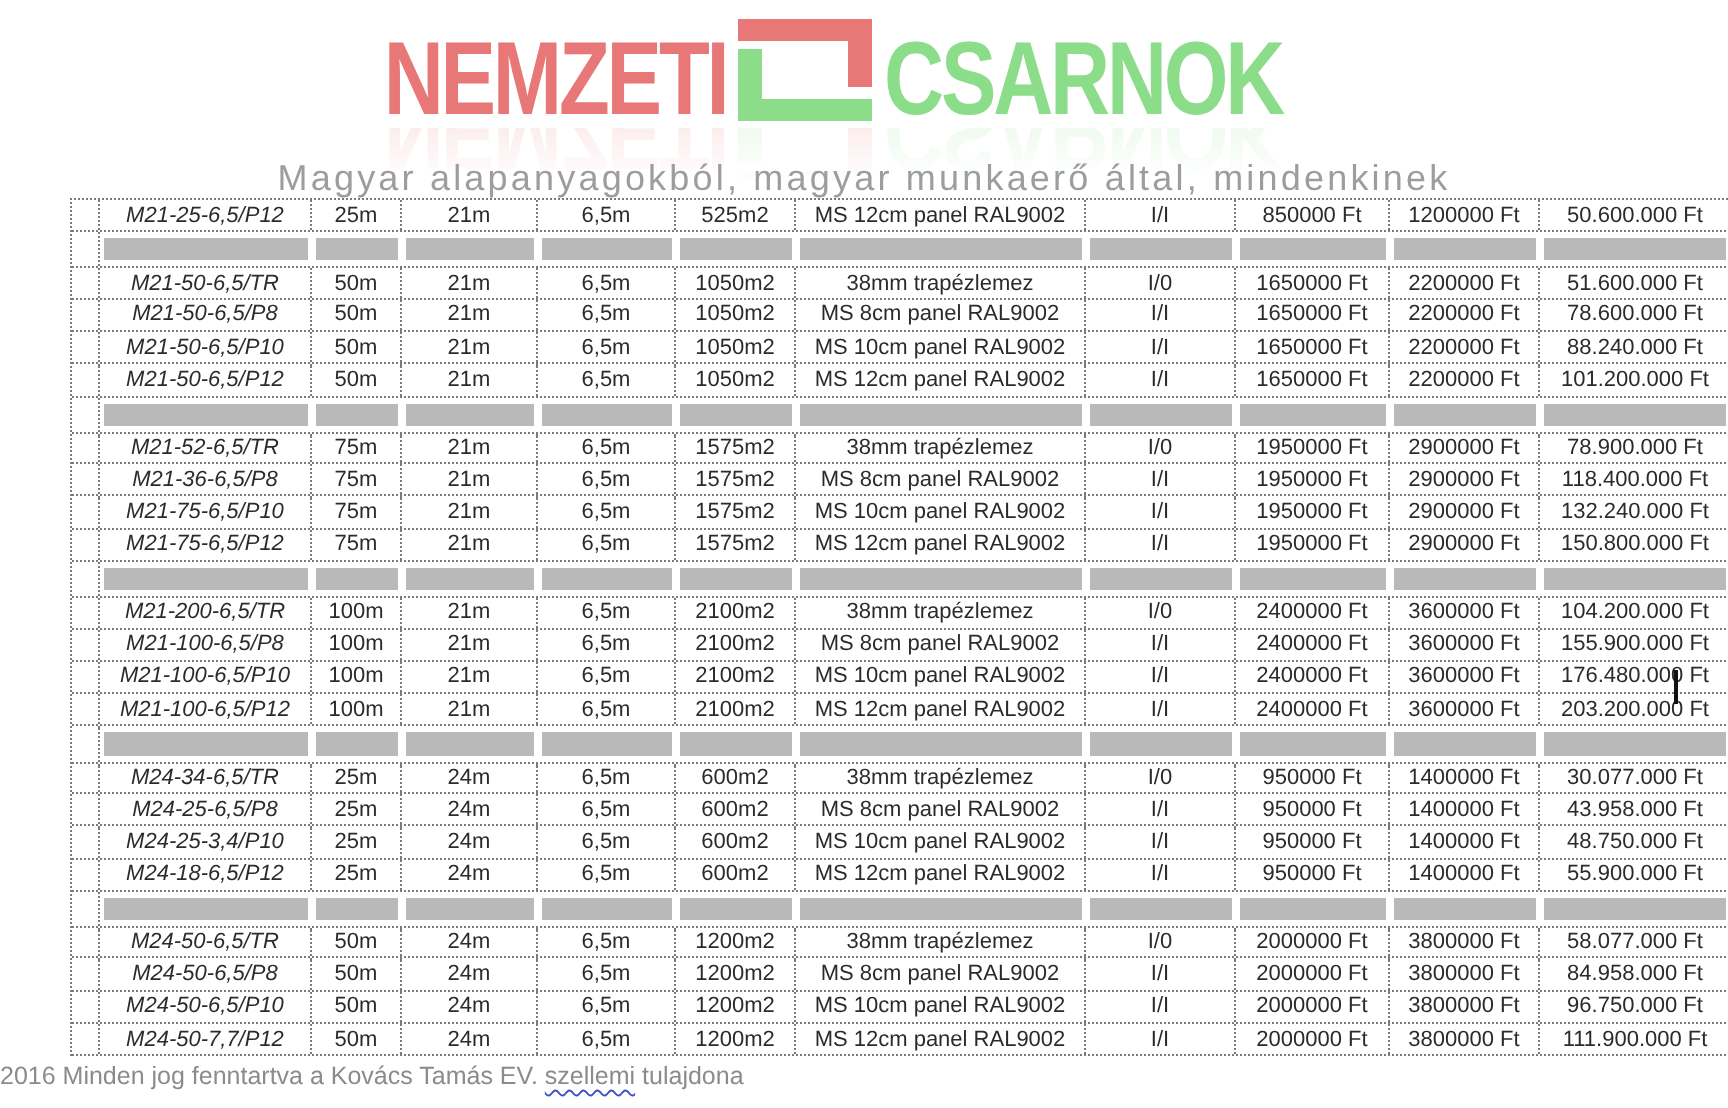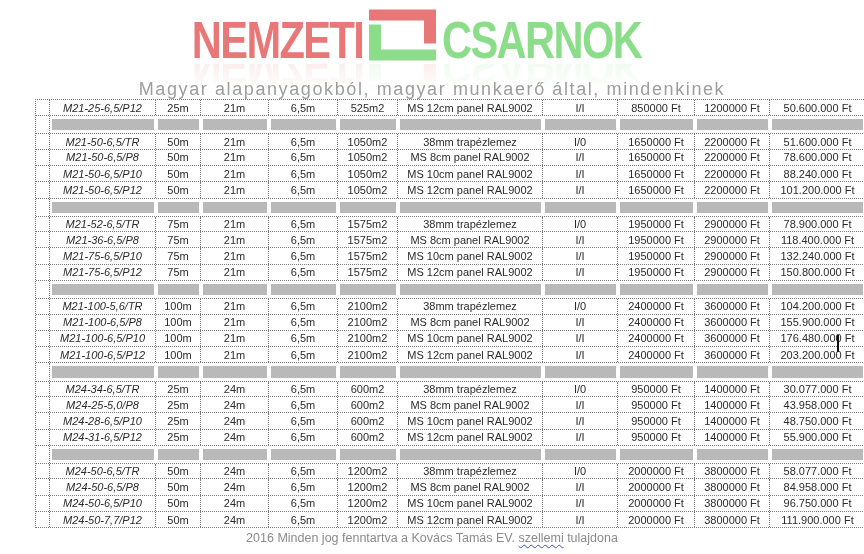--- a/index.html
+++ b/index.html
@@ -55,21 +55,21 @@
   .cell:last-child { border-right:none; }
   .cell.c-model { font-style:italic; }
   .sep .cell {
     border-right:none;
     background:var(--separator-gray,#b9b9b9);
     background-clip:content-box; padding:3px 2px;
   }
   .sep .cell.gutter { background:none; border-right:1px dotted #7a7a7a; padding:0; }
   
   .footer {
-    position:absolute; top:531px; left:0; right:0; text-align:center;
+    position:absolute; top:531px; left:0; right:0; text-align:left;
     color:var(--footer-gray,#8b8b8b); font-size:12.5px;
   }
   .squiggle {
     text-decoration-line:underline; text-decoration-style:wavy;
     text-decoration-color:var(--spellcheck-blue,#3a50c8);
     text-decoration-thickness:1px; text-underline-offset:2px;
   }
   .text-cursor { position:absolute; left:837px; top:335px; width:2px; height:17px; background:#111; }
 </style>
 </head>
@@ -263,21 +263,21 @@
     <div class="cell"></div>
     <div class="cell"></div>
     <div class="cell"></div>
     <div class="cell"></div>
     <div class="cell"></div>
     <div class="cell"></div>
   </div>
 
   <div class="trow topline">
     <div class="cell gutter"></div>
-    <div class="cell c-model">M21-100-5,6/TR</div>
+    <div class="cell c-model">M21-200-6,5/TR</div>
     <div class="cell c-length">100m</div>
     <div class="cell c-width">21m</div>
     <div class="cell c-height">6,5m</div>
     <div class="cell c-area">2100m2</div>
     <div class="cell c-panel">38mm trapézlemez</div>
     <div class="cell c-io">I/0</div>
     <div class="cell c-price1">2400000 Ft</div>
     <div class="cell c-price2">3600000 Ft</div>
     <div class="cell c-total">104.200.000 Ft</div>
   </div>
@@ -347,49 +347,49 @@
     <div class="cell c-area">600m2</div>
     <div class="cell c-panel">38mm trapézlemez</div>
     <div class="cell c-io">I/0</div>
     <div class="cell c-price1">950000 Ft</div>
     <div class="cell c-price2">1400000 Ft</div>
     <div class="cell c-total">30.077.000 Ft</div>
   </div>
 
   <div class="trow">
     <div class="cell gutter"></div>
-    <div class="cell c-model">M24-25-5,0/P8</div>
+    <div class="cell c-model">M24-25-6,5/P8</div>
     <div class="cell c-length">25m</div>
     <div class="cell c-width">24m</div>
     <div class="cell c-height">6,5m</div>
     <div class="cell c-area">600m2</div>
     <div class="cell c-panel">MS 8cm panel RAL9002</div>
     <div class="cell c-io">I/I</div>
     <div class="cell c-price1">950000 Ft</div>
     <div class="cell c-price2">1400000 Ft</div>
     <div class="cell c-total">43.958.000 Ft</div>
   </div>
 
   <div class="trow">
     <div class="cell gutter"></div>
-    <div class="cell c-model">M24-28-6,5/P10</div>
+    <div class="cell c-model">M24-25-3,4/P10</div>
     <div class="cell c-length">25m</div>
     <div class="cell c-width">24m</div>
     <div class="cell c-height">6,5m</div>
     <div class="cell c-area">600m2</div>
     <div class="cell c-panel">MS 10cm panel RAL9002</div>
     <div class="cell c-io">I/I</div>
     <div class="cell c-price1">950000 Ft</div>
     <div class="cell c-price2">1400000 Ft</div>
     <div class="cell c-total">48.750.000 Ft</div>
   </div>
 
   <div class="trow">
     <div class="cell gutter"></div>
-    <div class="cell c-model">M24-31-6,5/P12</div>
+    <div class="cell c-model">M24-18-6,5/P12</div>
     <div class="cell c-length">25m</div>
     <div class="cell c-width">24m</div>
     <div class="cell c-height">6,5m</div>
     <div class="cell c-area">600m2</div>
     <div class="cell c-panel">MS 12cm panel RAL9002</div>
     <div class="cell c-io">I/I</div>
     <div class="cell c-price1">950000 Ft</div>
     <div class="cell c-price2">1400000 Ft</div>
     <div class="cell c-total">55.900.000 Ft</div>
   </div>

